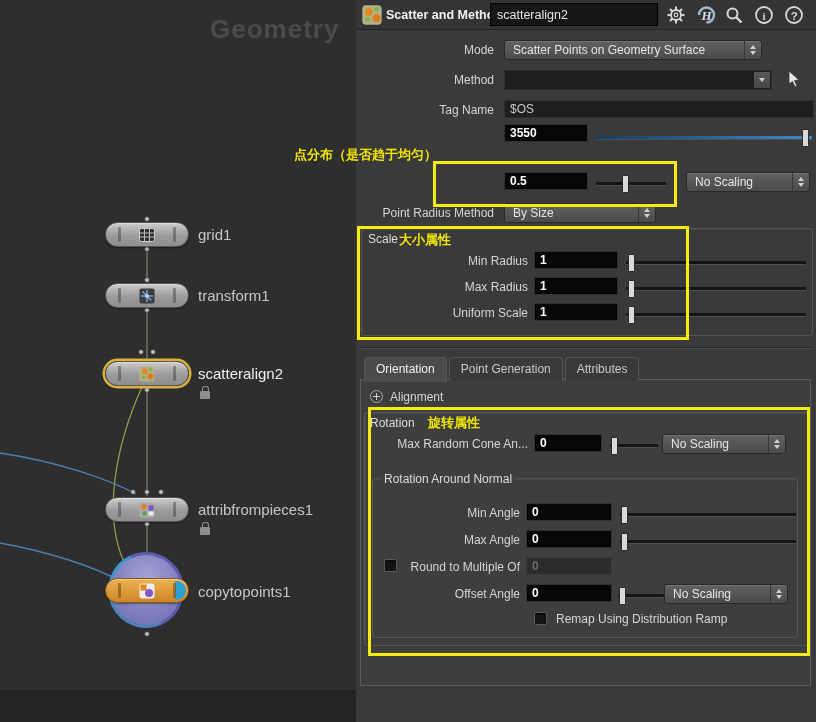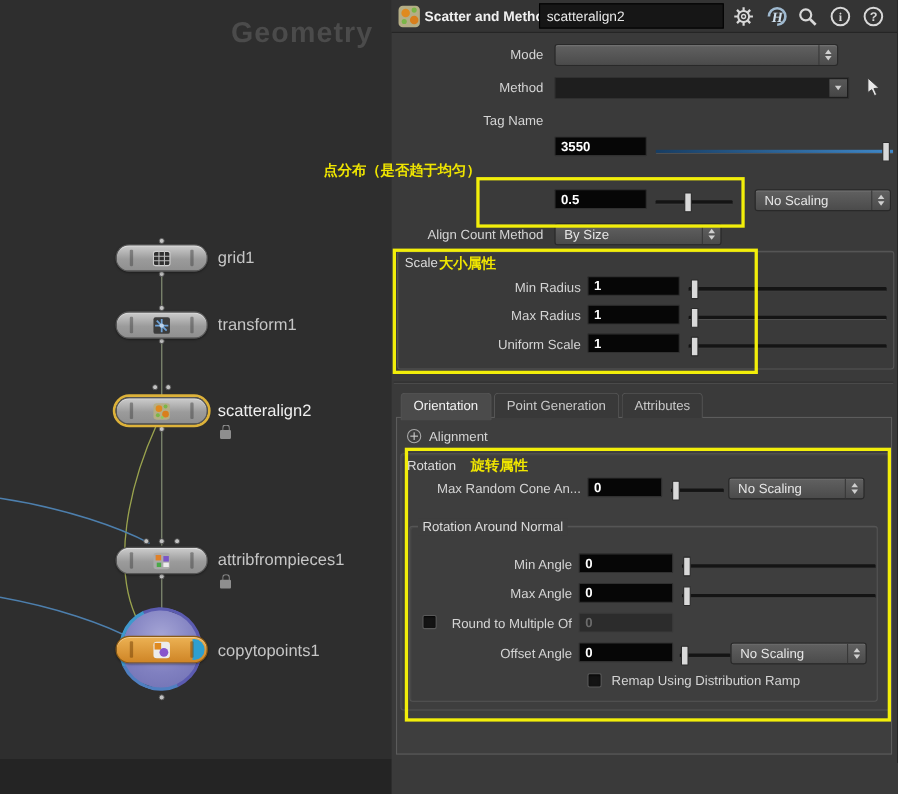--- a/index.html
+++ b/index.html
@@ -265,59 +265,61 @@
     </span>
     <span class="hicon" style="left:428px">
       <svg viewBox="0 0 20 20" width="20" height="20">
         <circle cx="10" cy="10" r="8" fill="none" stroke="#d8d8d8" stroke-width="1.8"></circle>
         <text x="6.7" y="14.5" font-size="11.5" font-weight="bold" fill="#d8d8d8" font-family="Liberation Sans, sans-serif">?</text>
       </svg>
     </span>
 
     <div class="plabel" style="top:39px">Mode</div>
     <div class="dd" style="top:40px;left:148px;width:258px">
+      <span class="ddtext">Scatter Points on Geometry Surface</span>
       <span class="spin">
           <span class="tu"></span>
           <span class="td"></span>
         </span>
     </div>
 
     <div class="plabel" style="top:69px">Method</div>
     <div class="pfield plain" style="top:70px;left:148px;width:268px;height:20px">
       <span></span>
       <span class="mini-dd">
           <span class="td"></span>
         </span>
     </div>
     <span class="hicon" style="left:428px;top:69px;width:20px;height:20px">
       <svg viewBox="0 0 20 20" width="20" height="20">
         <polygon points="5,2 15,11 10.5,11.5 13,17 11,18 8.5,12.5 5,15" fill="#e8e8e8" stroke="#333" stroke-width="0.8"></polygon>
       </svg>
     </span>
 
     <div class="plabel" style="top:99px">Tag Name</div>
+    <div class="pfield plain" style="top:100px;left:148px;width:310px">$OS</div>
 
     <div class="pfield" style="top:124px;left:148px;width:84px">3550</div>
     <div class="slider blue" style="top:136px;left:240px;width:216px">
       <span class="handle" style="left:206px"></span>
     </div>
 
     <div class="pfield" style="top:172px;left:148px;width:84px">0.5</div>
     <div class="slider" style="top:182px;left:240px;width:70px">
       <span class="handle" style="left:26px"></span>
     </div>
     <div class="dd" style="top:172px;left:330px;width:124px">
       <span class="ddtext">No Scaling</span>
       <span class="spin">
           <span class="tu"></span>
           <span class="td"></span>
         </span>
     </div>
 
-    <div class="plabel" style="top:202px">Align Count Method</div>
+    <div class="plabel" style="top:202px">Point Radius Method</div>
     <div class="dd" style="top:203px;left:148px;width:152px">
       <span class="ddtext">By Size</span>
       <span class="spin">
           <span class="tu"></span>
           <span class="td"></span>
         </span>
     </div>
 
     <div class="gbox" style="left:5px;top:228px;width:450px;height:106px"></div>
     <div class="glabel" style="left:12px;top:231px">Scale</div>

